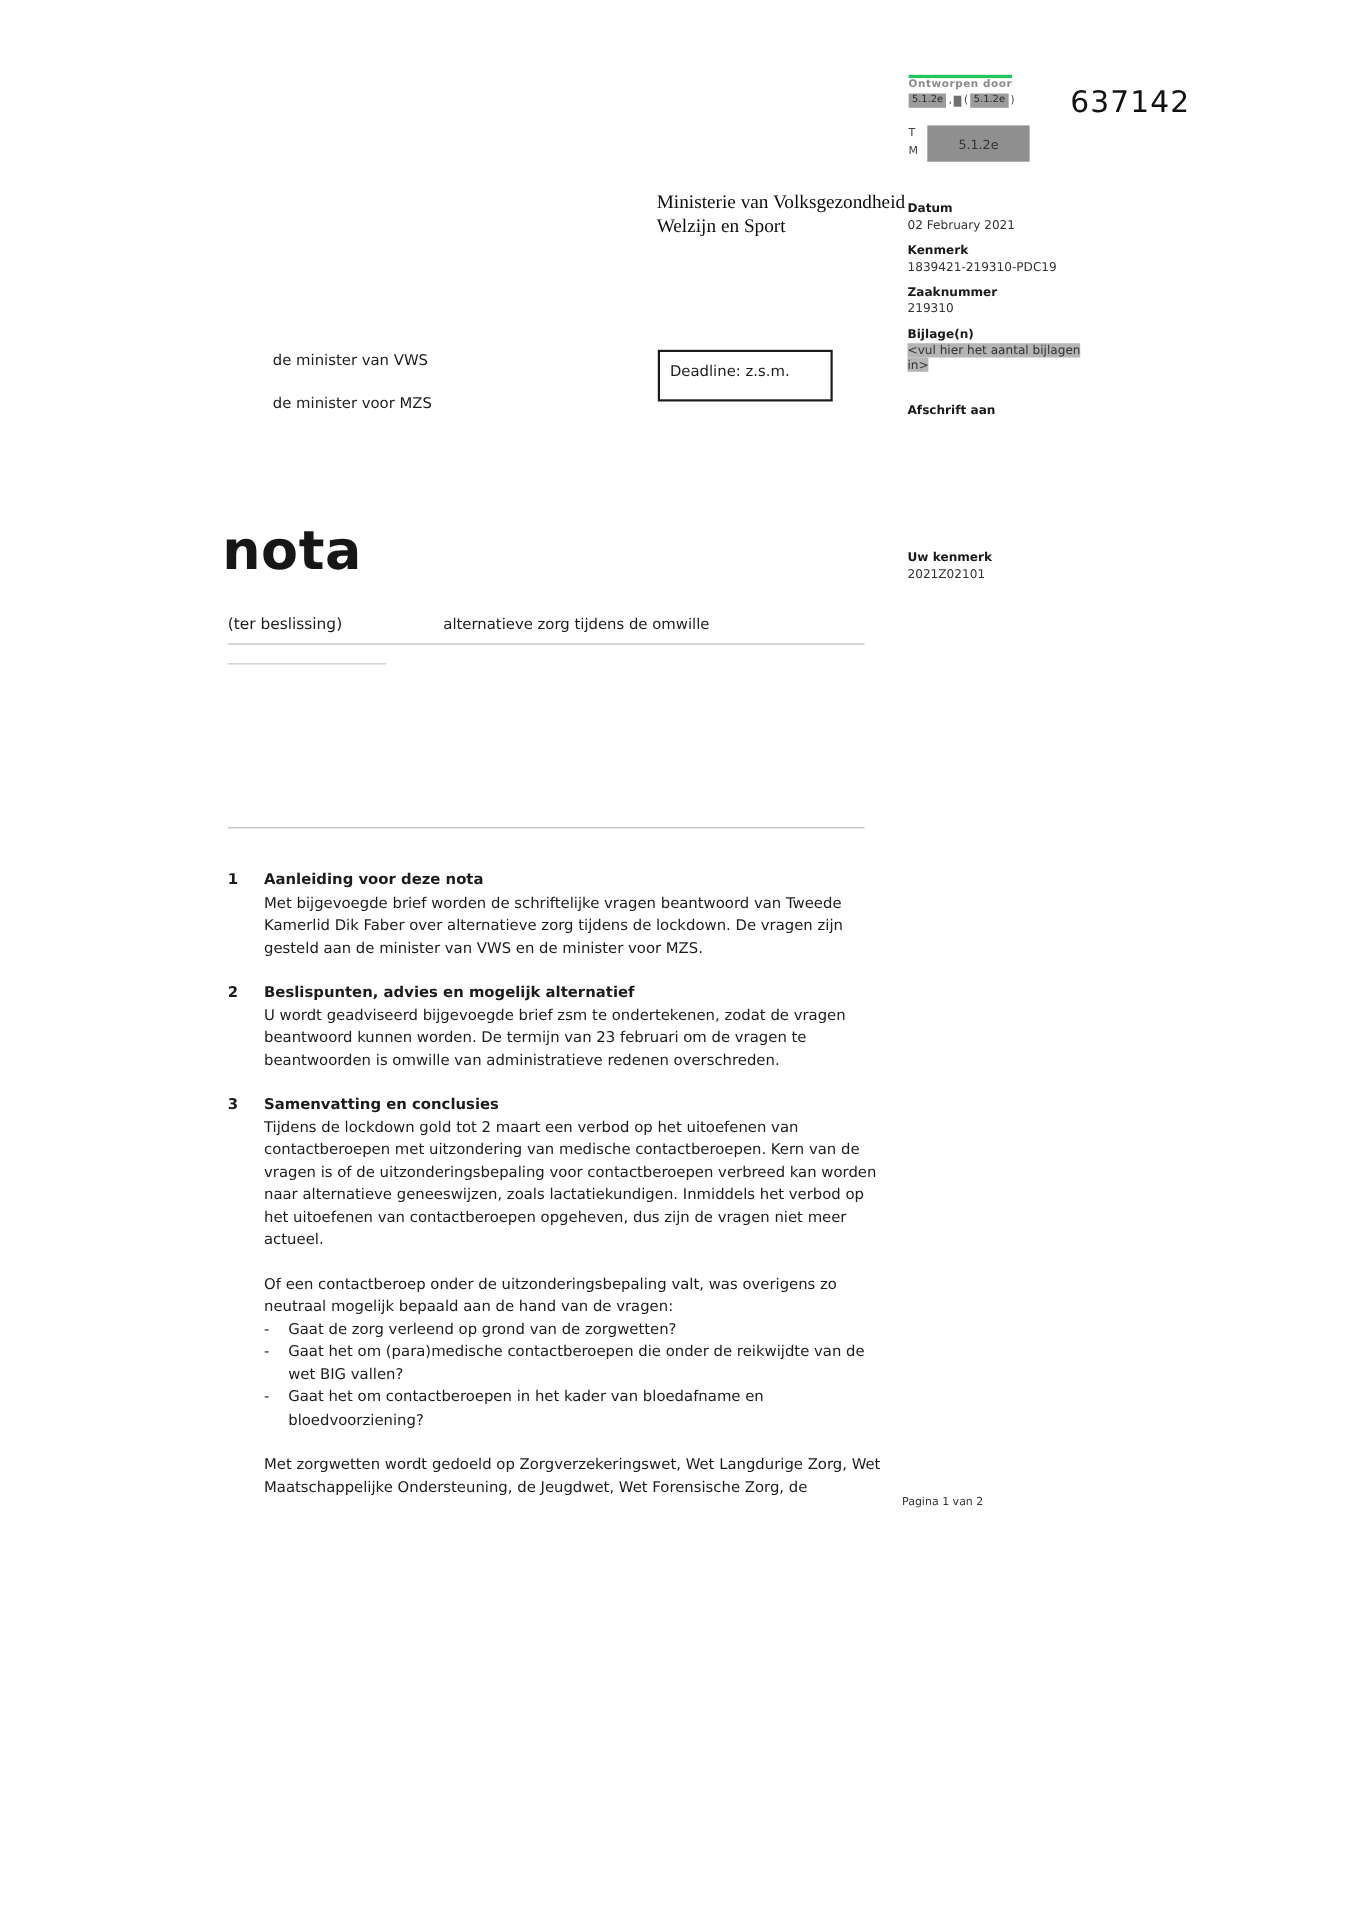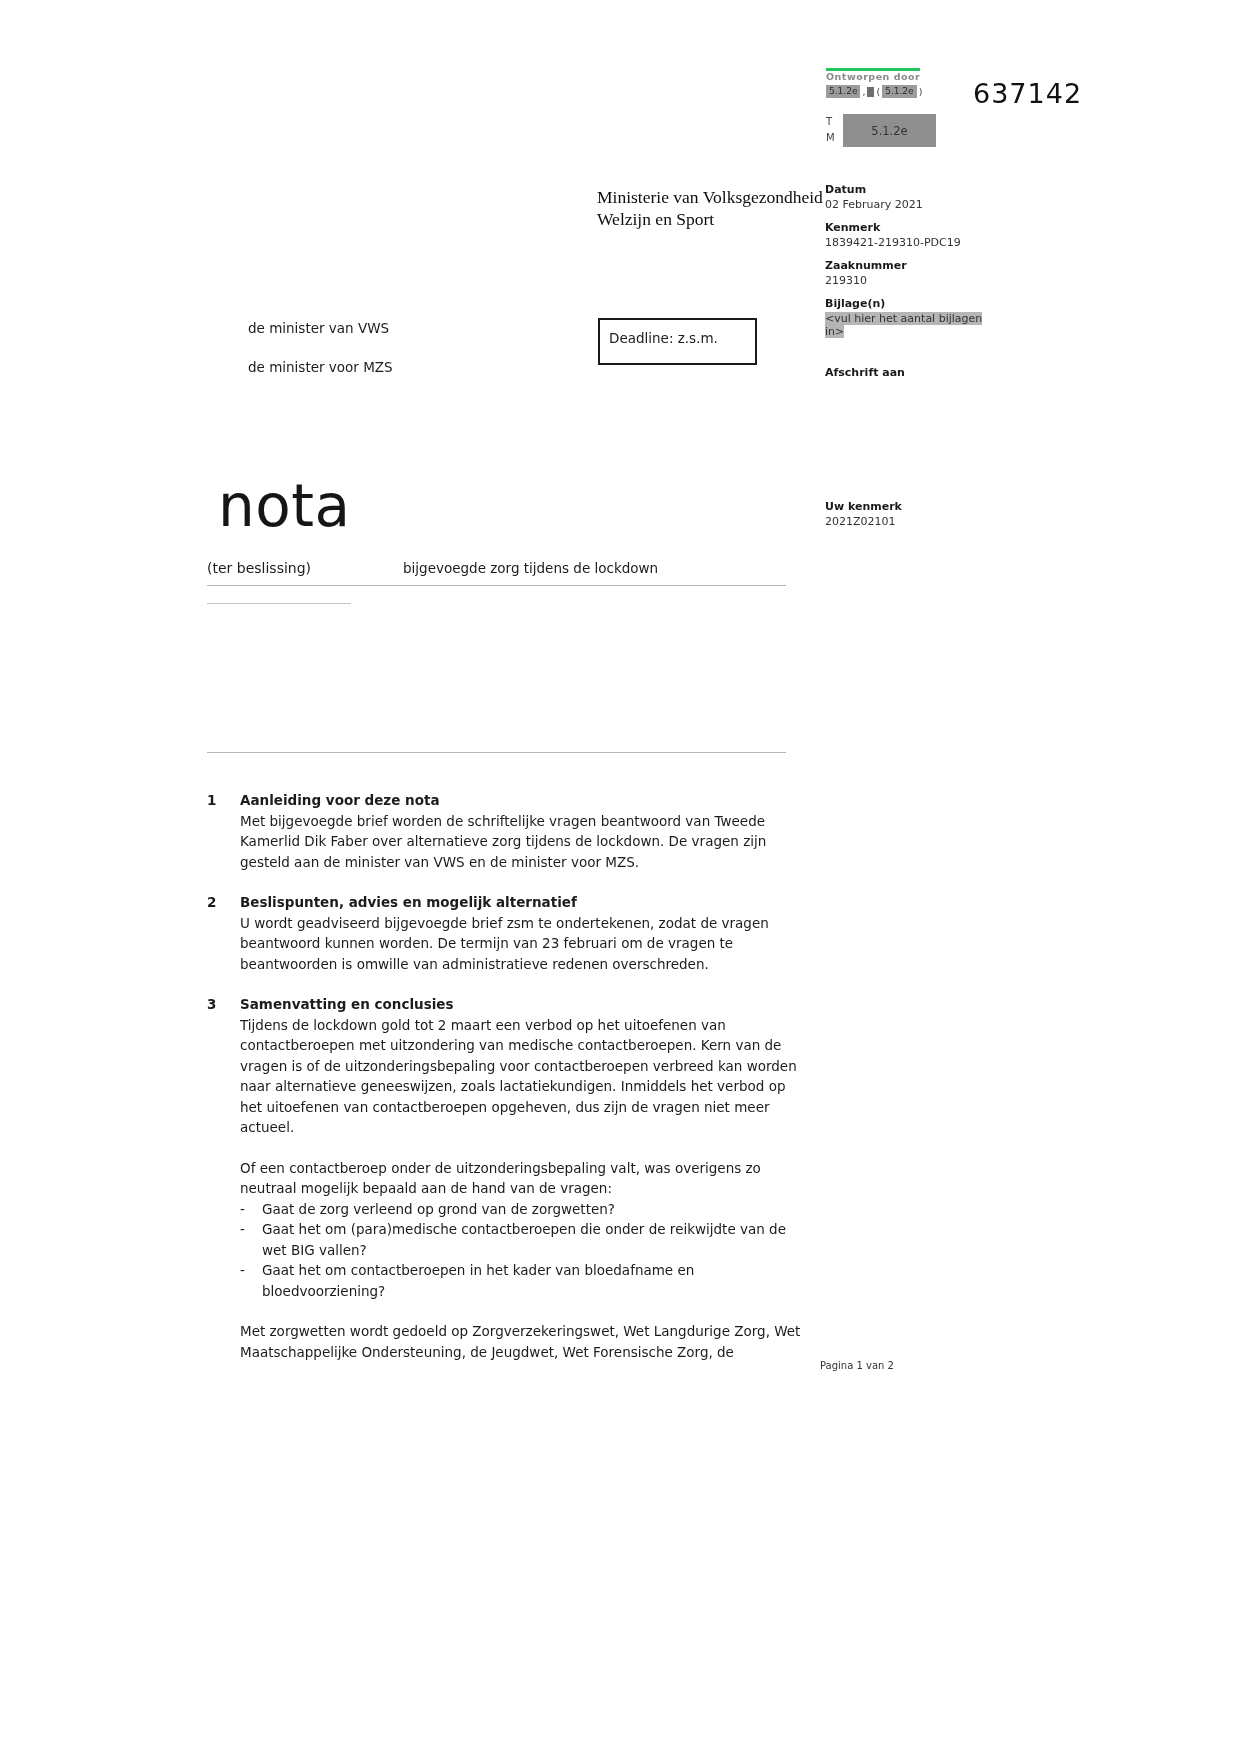--- a/index.html
+++ b/index.html
@@ -29,21 +29,21 @@
   .chip-mini { background:#6f6f6f; width:7px; height:10px; display:inline-block; }
   .tm-row { margin-top:16px; display:flex; }
   .tm-letters { font-size:10px; color:#444; line-height:16px; width:17px; }
   .tm-box {
     width:93px; height:33px; background:#8f8f8f; color:#333;
     display:flex; align-items:center; justify-content:center; font-size:11.5px;
   }
 
   
   .ministry {
-    position:absolute; left:597px; top:186px;
+    position:absolute; left:597px; top:172px;
     font-family:"Liberation Serif", serif;
     font-size:17.5px; line-height:22px; color:#0d0d0d; white-space:nowrap;
   }
 
   
   .meta-col { position:absolute; left:825px; top:183px; width:178px; font-size:11px; }
   .meta-row { margin-bottom:10px; }
   .meta-label { font-weight:bold; color:#1a1a1a; line-height:13px; margin-bottom:2px; }
   .meta-value { color:#333; line-height:13px; }
   .hl { background:#b5b5b5; }
@@ -57,21 +57,21 @@
 
   
   .deadline-box {
     position:absolute; left:598px; top:318px; width:159px; height:47px;
     border:2px solid #1a1a1a; padding:10px 0 0 9px; font-size:13.5px; color:#1c1c1c;
   }
 
   
   .nota-title {
     position:absolute; left:202px; top:472px;
-    font-size:58px; font-weight:400; color:#161616; letter-spacing:0.5px;margin-left:16px;
+    font-size:49px; font-weight:700; color:#161616; letter-spacing:0.5px;
   }
 
   
   .subtitle-left  { position:absolute; left:207px; top:560px; font-size:14px; }
   .subtitle-right { position:absolute; left:403px; top:560px; font-size:13.5px; }
 
   
   .rule { position:absolute; height:0; border-top:1px solid #b5b5b5; }
   .rule-1 { left:207px; top:585px; width:579px; }
   .rule-short { left:207px; top:603px; width:144px; border-top-color:#c4c4c4; }
@@ -155,21 +155,21 @@
   </div>
 
   <div class="nota-title">nota</div>
 
   <div class="uw-kenmerk">
     <div class="meta-label">Uw kenmerk</div>
     <div class="meta-value">2021Z02101</div>
   </div>
 
   <div class="subtitle-left">(ter beslissing)</div>
-  <div class="subtitle-right">bijgevoegde zorg tijdens de lockdown</div>
+  <div class="subtitle-right">alternatieve zorg tijdens de omwille</div>
 
   <div class="rule rule-1"></div>
   <div class="rule rule-short"></div>
   <div class="rule rule-2"></div>
 
   <div class="sections">
 
     <section class="sec">
       <div class="sec-num">1</div>
       <div class="sec-body">

